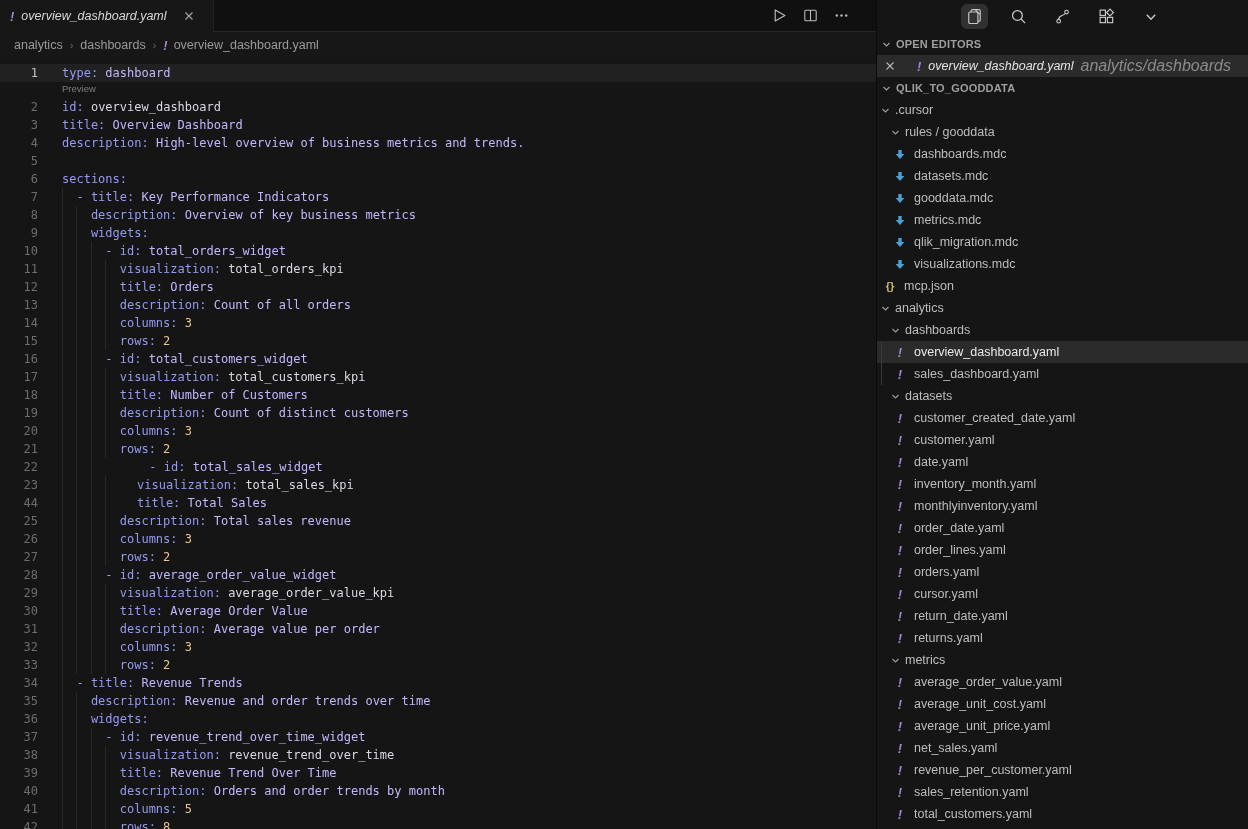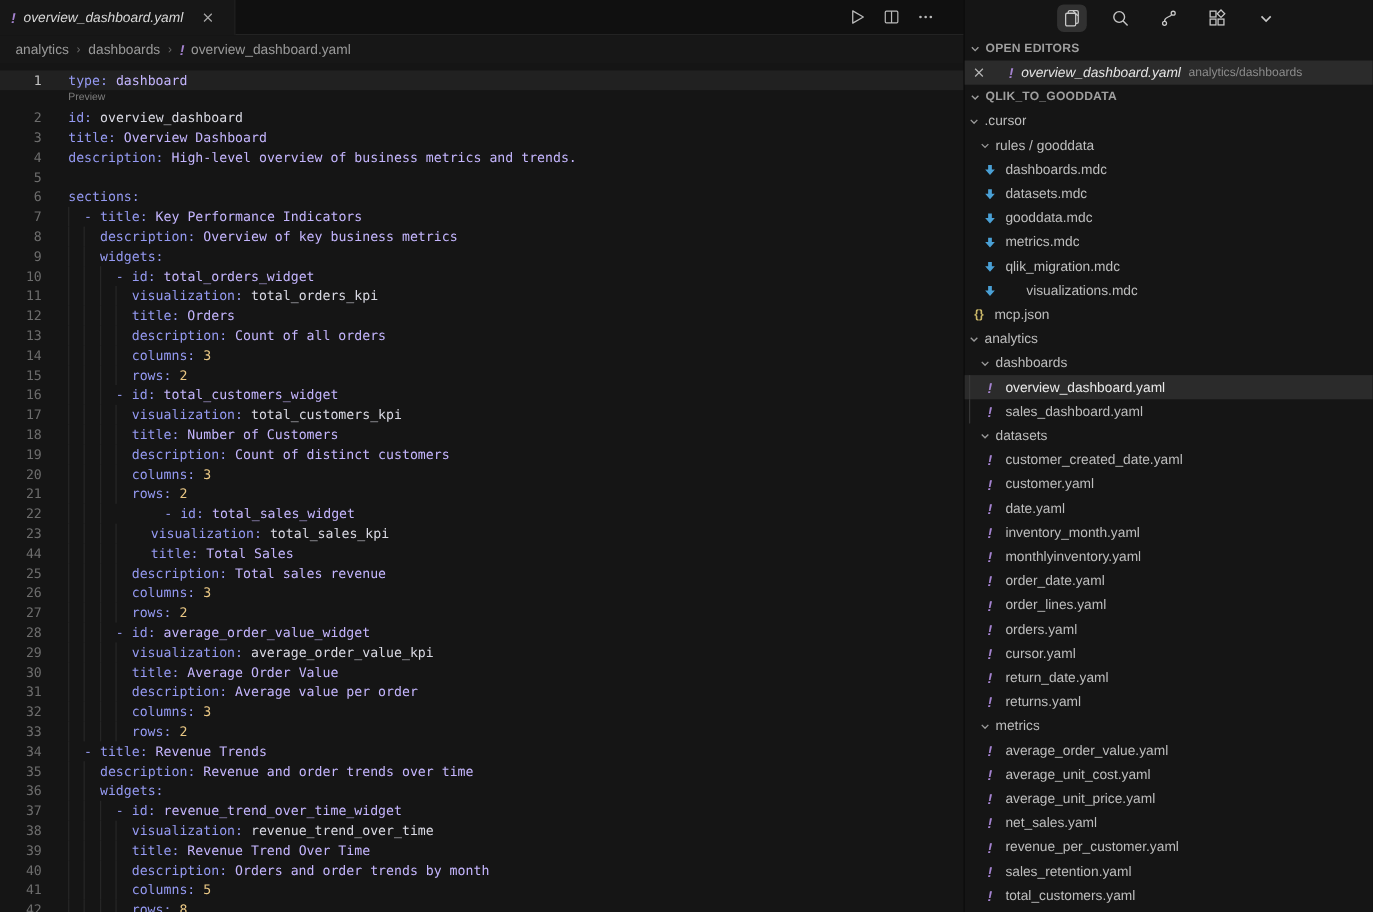--- a/index.html
+++ b/index.html
@@ -49,21 +49,21 @@
   .act-btn { width:27px; height:25px; border-radius:6px; display:flex; align-items:center; justify-content:center; }
   .act-btn.active { background:#313131; }
   .side-header { height:22px; display:flex; align-items:center; gap:5px; padding-left:5px;
     font-size:11px; font-weight:700; color:#9f9f9f; letter-spacing:.2px; }
   .row { position:relative; height:22px; display:flex; align-items:center; white-space:nowrap; }
   .row.selected { background:#2b2b2b; }
   .row.selected .lbl { color:#e9e9e9; }
   .lbl { color:#bdbdbd; overflow:hidden; text-overflow:ellipsis; }
   .open-editor-row { gap:8px; padding-left:8px; }
   .oe-name { font-style:italic; color:#e4e4e4; }
-  .oe-path { color:#8b8b8b; font-size:11px; }
+  .oe-path { font-style:italic; color:#8b8b8b; font-size:16px; }
   .chev { display:flex; align-items:center; }
   .json-glyph { color:#cdba6a; font-weight:700; font-size:11px; }
   .tree-guide { position:absolute; left:4px; top:0; bottom:0; width:1px; background:#3a3a3a; }
 </style>
 </head>
 <body>
 
 <div class="app">
 
   <div class="editor-pane">
@@ -533,21 +533,21 @@
           <span class="lbl">metrics.mdc</span>
         </div>
         <div class="row" style="padding-left: 17px;">
           <span style="display: flex; margin-right: 8px; width: 12px; text-align: center;">
             <svg width="12" height="13" viewBox="0 0 12 12">
               <path d="M6 10.6 L1.6 5.6 L4.3 5.6 L4.3 1.6 L7.7 1.6 L7.7 5.6 L10.4 5.6 Z" fill="#4aa0d5"></path>
             </svg>
           </span>
           <span class="lbl">qlik_migration.mdc</span>
         </div>
-        <div class="row" style="padding-left: 17px; gap: 19px;">
+        <div class="row" style="padding-left: 17px;">
           <span style="display: flex; margin-right: 8px; width: 12px; text-align: center;">
             <svg width="12" height="13" viewBox="0 0 12 12">
               <path d="M6 10.6 L1.6 5.6 L4.3 5.6 L4.3 1.6 L7.7 1.6 L7.7 5.6 L10.4 5.6 Z" fill="#4aa0d5"></path>
             </svg>
           </span>
           <span class="lbl">visualizations.mdc</span>
         </div>
         <div class="row" style="padding-left: 7px;">
           <span class="json-glyph" style="margin-right: 8px; width: 12px; text-align: center;">{}</span>
           <span class="lbl">mcp.json</span>

